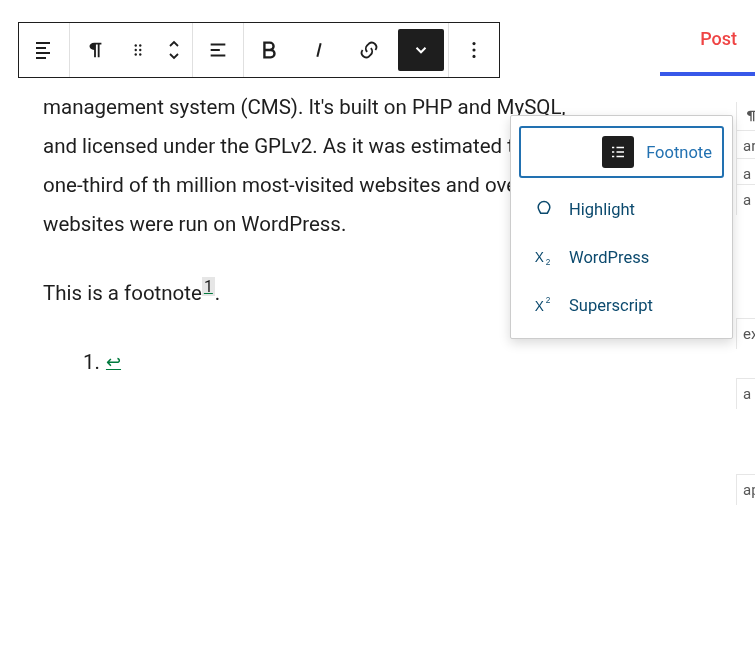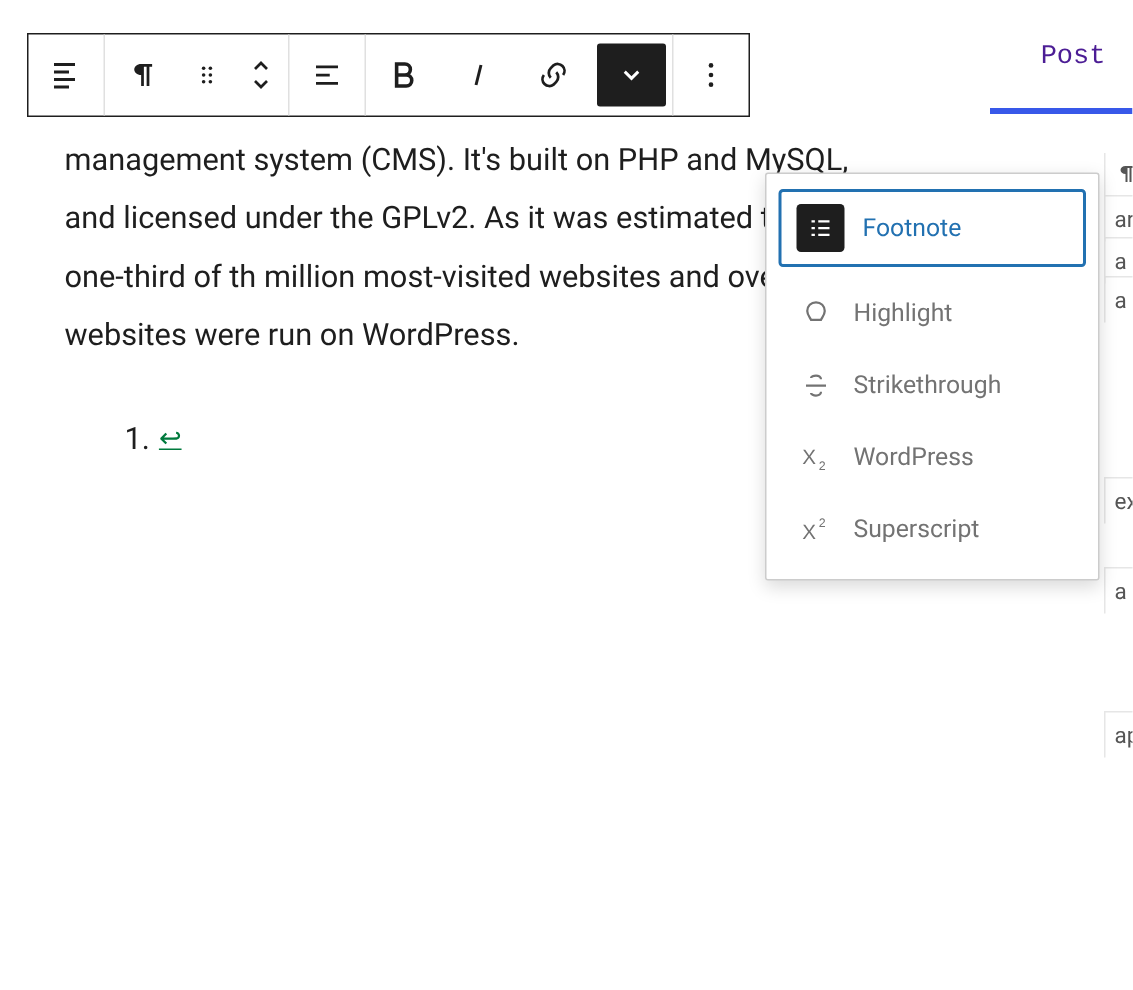--- a/index.html
+++ b/index.html
@@ -87,22 +87,21 @@
     font-size: 18px;
   }
 
   
   .post-tab {
     position: absolute;
     top: 28px;
     right: 18px;
     font-weight: 500;
     font-size: 18px;
-    color: #4c1d95;
-    font-family: Liberation Mono, monospace;
+    color: #ef4444;
   }
   .tab-underline {
     position: absolute;
     top: 72px;
     right: 0;
     width: 95px;
     height: 4px;
     background: #3858e9;
   }
 
@@ -135,29 +134,30 @@
     padding: 8px 0;
   }
   .dd-item {
     display: flex;
     align-items: center;
     gap: 12px;
     padding: 10px 12px;
     margin: 2px 8px;
     font-size: 16.5px;
     cursor: pointer;
-    color: #737373;
+    color: #0c4a6e;
     border-radius: 2px;
   }
   .dd-item.selected {
     border: 2px solid #2271b1;
     border-radius: 3px;
     color: #2271b1;
     margin: 2px 8px 8px 8px;
     padding: 8px 10px;
+    justify-content: flex-end;
   }
   .dd-item.selected .dd-icon {
     width: 32px;
     height: 32px;
     background: #1e1e1e;
     color: #fff;
     border-radius: 3px;
     display: flex;
     align-items: center;
     justify-content: center;
@@ -258,20 +258,23 @@
 <div class="frag" style="top:130px">ar</div>
 <div class="frag" style="top:158px">a</div>
 <div class="frag" style="top:184px">a</div>
 <div class="frag" style="top:318px">ex</div>
 <div class="frag" style="top:378px">a</div>
 <div class="frag" style="top:474px">ap</div>
 
 <div class="content">
   <p class="para">management system (CMS). It's built on PHP and MySQL, and licensed under the GPLv2. As it was estimated that about one-third of th million most-visited websites and over 40 of all websites were run on WordPress.</p>
 
+  <p class="para fn-para">
+    <span>This is a footnote</span><span class="sup-ref">1</span><span>.</span>
+  </p>
 
   <div class="footnote-list">
     <span class="fn-num">1.</span>
     <span class="fn-back">↩</span>
   </div>
 </div>
 
 <div class="dropdown">
   <div class="dd-item selected">
     <span class="dd-icon">
@@ -284,28 +287,20 @@
   <div class="dd-item">
     <span class="dd-icon">
       <svg width="20" height="20" viewBox="0 0 24 24" fill="none" stroke="currentColor" stroke-width="1.8">
         <path d="M12 3 C8 3 5 6 5 10 C5 13 7 15 8 17 H16 C17 15 19 13 19 10 C19 6 16 3 12 3 Z"></path>
       </svg>
     </span>
     <span class="dd-label">Highlight</span>
   </div>
   <div class="dd-item">
     <span class="dd-icon">
-      <svg width="20" height="20" viewBox="0 0 24 24" fill="none" stroke="currentColor" stroke-width="1.8">
-        <path d="M8 6c0-1 2-2 4-2s4 1 4 3M8 18c0 1 2 2 4 2s4-1 4-3M4 12h16"></path>
-      </svg>
-    </span>
-    <span class="dd-label">Strikethrough</span>
-  </div>
-  <div class="dd-item">
-    <span class="dd-icon">
       <svg width="22" height="20" viewBox="0 0 24 20" fill="currentColor">
         <text x="2" y="15" font-size="15" font-family="sans-serif">X</text>
         <text x="14" y="19" font-size="9" font-family="sans-serif">2</text>
       </svg>
     </span>
     <span class="dd-label">WordPress</span>
   </div>
   <div class="dd-item">
     <span class="dd-icon">
       <svg width="22" height="20" viewBox="0 0 24 20" fill="currentColor">

